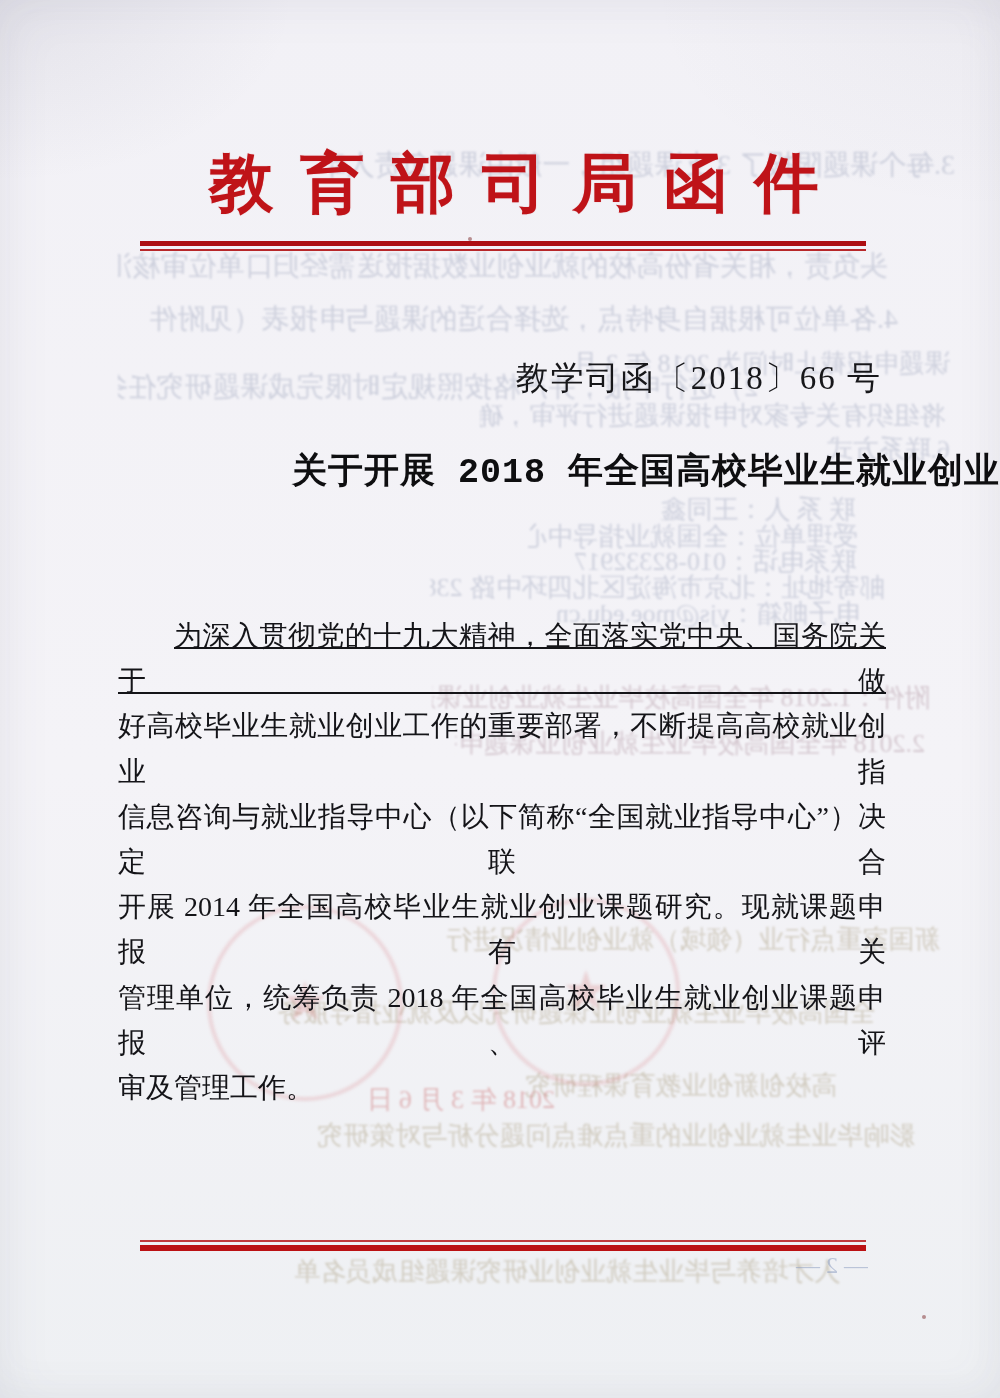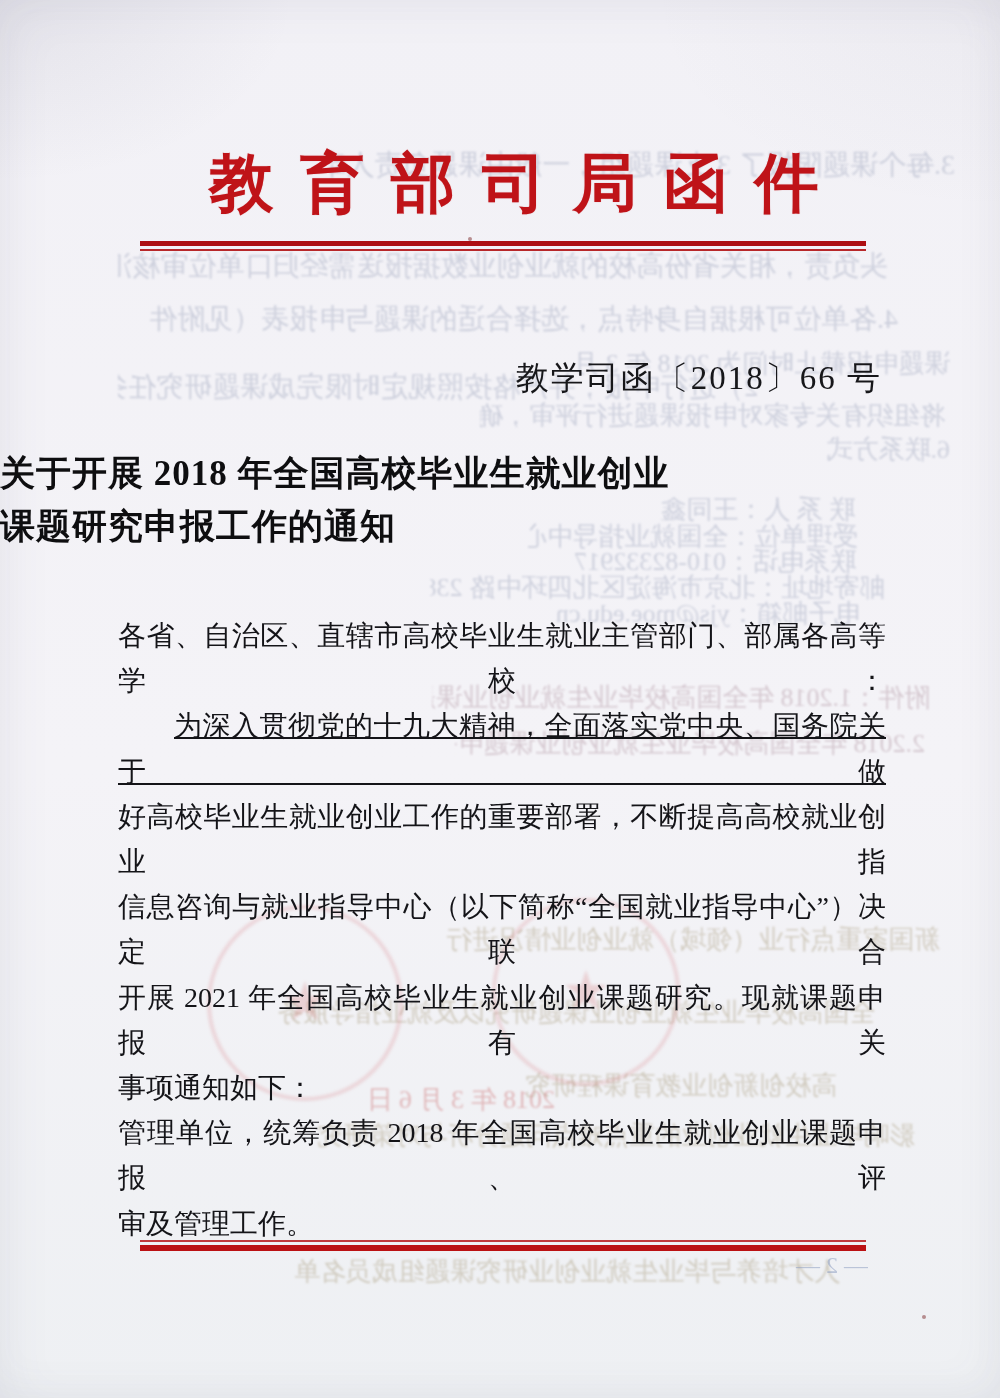--- a/index.html
+++ b/index.html
@@ -39,22 +39,22 @@
 
   
   .docnum{
     position:absolute;top:356px;right:118px;
     font-size:33px;color:#17171a;letter-spacing:2px;white-space:nowrap;
   }
 
   
   .doctitle{
     position:absolute;top:447px;left:0;right:0;
-    text-align:left;color:#0e0e10;
-    font-family:Liberation Serif, serif;
+    text-align:right;color:#0e0e10;
+    font-family:Liberation Mono, monospace;
     font-weight:bold;font-size:35px;line-height:53px;
     letter-spacing:1px;
   }
 
   
   .bodytext{
     position:absolute;top:613px;left:118px;width:768px;
     font-size:28px;line-height:45.2px;color:#141418;
   }
   .bl{white-space:nowrap;}
@@ -157,30 +157,27 @@
 
   <div class="rule rule-top">
     <div class="a"></div>
       <div class="b"></div>
   </div>
 
   <div class="docnum">教学司函〔2018〕66 号</div>
 
   <div class="doctitle">
     <div>关于开展 2018 年全国高校毕业生就业创业</div>
-    <div>课题研究申报工作的通知</div>
   </div>
 
   <div class="bodytext">
-    <div class="bl fill">各省、自治区、直辖市高校毕业生就业主管部门、部属各高等学校：</div>
     <div class="bl fill ind">为深入贯彻党的十九大精神，全面落实党中央、国务院关于做</div>
     <div class="bl fill">好高校毕业生就业创业工作的重要部署，不断提高高校就业创业指</div>
     <div class="bl fill">信息咨询与就业指导中心（以下简称“全国就业指导中心”）决定联合</div>
-    <div class="bl fill">开展 2021 年全国高校毕业生就业创业课题研究。现就课题申报有关</div>
-    <div class="bl">事项通知如下：</div>
+    <div class="bl fill">开展 2014 年全国高校毕业生就业创业课题研究。现就课题申报有关</div>
     <div class="bl fill">管理单位，统筹负责 2018 年全国高校毕业生就业创业课题申报、评</div>
     <div class="bl">审及管理工作。</div>
 
   </div>
 
   <div class="rule rule-bottom">
     <div class="a"></div>
       <div class="b"></div>
   </div>
 

